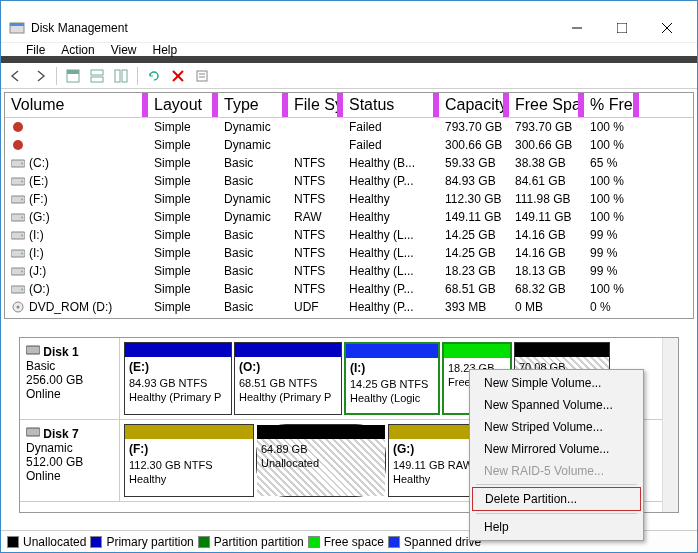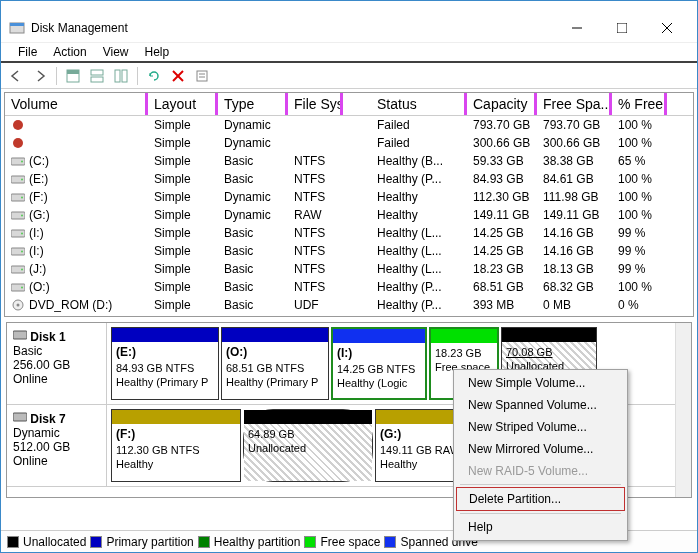--- a/index.html
+++ b/index.html
@@ -3,51 +3,51 @@
 <meta charset="utf-8">
 <style>
 * { box-sizing: border-box; margin: 0; padding: 0; font-family: "Segoe UI", Arial, sans-serif; font-size: 12px; }
 body { background: #fff; width: 698px; height: 553px; overflow: hidden; position: relative; border: 1px solid #3a89c9; }
 .titlebar { height: 30px; display: flex; align-items: center; padding: 0 8px; background: #fff; border-bottom: 1px solid #eee; margin-top: 12px; }
 .titlebar .icon { width: 16px; height: 16px; margin-right: 6px; }
 .titlebar .title { flex: 1; font-size: 12px; }
 .win-controls { display: flex; }
 .win-btn { width: 45px; height: 28px; display: flex; align-items: center; justify-content: center; }
 .win-btn svg { width: 10px; height: 10px; }
-.menubar { height: 20px; display: flex; align-items: flex-end; padding: 0 9px; border-bottom: 2px solid #404040; }
+.menubar { height: 20px; display: flex; align-items: center; padding: 0 17px; border-bottom: 7px solid #404040; }
 .menu-item { padding: 2px 8px; }
 .toolbar { height: 26px; display: flex; align-items: center; padding: 2px 4px; border-bottom: 1px solid #d0d0d0; gap: 2px; }
 .tbtn { width: 22px; height: 22px; display: flex; align-items: center; justify-content: center; border: 1px solid transparent; }
 .tbtn svg { width: 14px; height: 14px; }
 .sep { width: 1px; height: 18px; background: #ccc; margin: 0 3px; }
 .grid-wrap { border: 1px solid #999; margin: 3px; }
 .grid-header { display: flex; background: #fff; border-bottom: 1px solid #ccc; }
-.grid-header .col { padding: 3px 6px; border-right: 3px solid #d946ef; font-size: 14px; white-space: nowrap; overflow: hidden; }
+.grid-header .col { padding: 3px 6px; border-right: 6px solid #d946ef; font-size: 16px; white-space: nowrap; overflow: hidden; }
 .grid-body { height: 200px; overflow-y: hidden; position: relative; }
 .row { display: flex; padding: 1px 0; }
 .row .cell { padding: 1px 6px; font-size: 12px; white-space: nowrap; overflow: hidden; display: flex; align-items: center; }
 .vol-icon { width: 14px; height: 12px; margin-right: 4px; flex-shrink: 0; }
 .c0 { width: 143px; } .c1 { width: 70px; } .c2 { width: 70px; } .c3 { width: 55px; }
-.c4 { width: 96px; margin-left: 28px; } .c5 { width: 70px; } .c6 { width: 75px; } .c7 { width: 55px; }
-.graphical { margin: 5px; border: 1px solid #999; position: relative; height: 176px; }
+.c4 { width: 96px; } .c5 { width: 70px; } .c6 { width: 75px; } .c7 { width: 55px; }
+.graphical { margin: 18px; border: 1px solid #999; position: relative; height: 176px; }
 .disk-row { display: flex; border-bottom: 1px solid #ccc; height: 82px; }
 .disk-label { width: 100px; padding: 6px; border-right: 1px solid #ccc; }
 .disk-label .d-name { font-weight: bold; }
 .disk-parts { flex: 1; display: flex; padding: 4px; gap: 2px; overflow: hidden; }
 .part { border: 1px solid #333; display: flex; flex-direction: column; background: #fff; }
 .part.sel { border: 2px solid #1e8c1e; }
 .part-head { height: 14px; }
 .part-body { flex:1; padding: 3px 4px; font-size: 11px; line-height: 1.3; overflow: hidden; }
 .part-body b { font-weight: bold; }
 .diag { background: repeating-linear-gradient(45deg, #fff 0 3px, #d0d0d0 3px 5px); }
 .vscroll { position: absolute; right: 0; top: 0; bottom: 0; width: 16px; background: #f0f0f0; border-left: 1px solid #ddd; }
 .legend { position: absolute; bottom: 0; left: 0; right: 0; height: 22px; background: #fdfdfd; border-top: 1px solid #ccc; display: flex; align-items: center; padding: 0 6px; gap: 4px; font-size: 11px; }
 .leg { display: flex; align-items: center; gap: 4px; }
 .swatch { width: 12px; height: 12px; border: 1px solid #888; }
-.ctx-menu { position: absolute; background: #f2f2f2; border: 1px solid #a0a0a0; box-shadow: 2px 2px 4px rgba(0,0,0,0.3); width: 175px; top: 368px; left: 452px; z-index: 100; padding: 2px; }
+.ctx-menu { position: absolute; background: #f2f2f2; border: 1px solid #a0a0a0; box-shadow: 2px 2px 4px rgba(0,0,0,0.3); width: 175px; top: 368px; left: 468px; z-index: 100; padding: 2px; }
 .ctx-item { padding: 4px 12px; font-size: 12px; }
 .ctx-item.disabled { color: #9a9a9a; }
 .ctx-sep { height: 1px; background: #ccc; margin: 2px 4px; }
 .ctx-item.hl { border: 1px solid #c03030; }
 .dot-red { width:10px; height:10px; border-radius:50%; background:#c0392b; display:inline-block; margin-left:2px; }
 </style>
 </head>
 <body>
 
 <div class="titlebar">
@@ -396,21 +396,21 @@
   <div class="leg">
       <div class="swatch" style="background:#000000"></div>
       <span>Unallocated</span>
     </div>
   <div class="leg">
       <div class="swatch" style="background:#0000c0"></div>
       <span>Primary partition</span>
     </div>
   <div class="leg">
       <div class="swatch" style="background:#008000"></div>
-      <span>Healthy partition</span>
+      <span>Partition partition</span>
     </div>
   <div class="leg">
       <div class="swatch" style="background:#00e000"></div>
       <span>Free space</span>
     </div>
   <div class="leg">
       <div class="swatch" style="background:#1030f0"></div>
       <span>Spanned drive</span>
     </div>
 </div>

